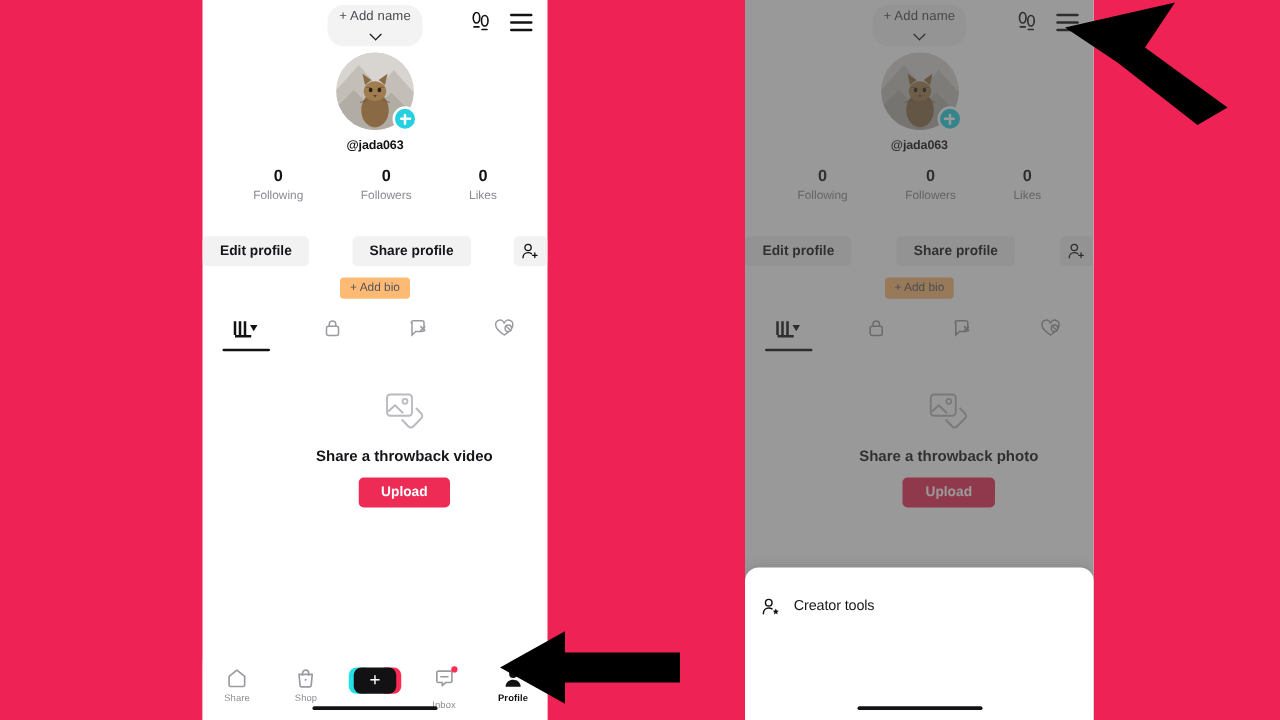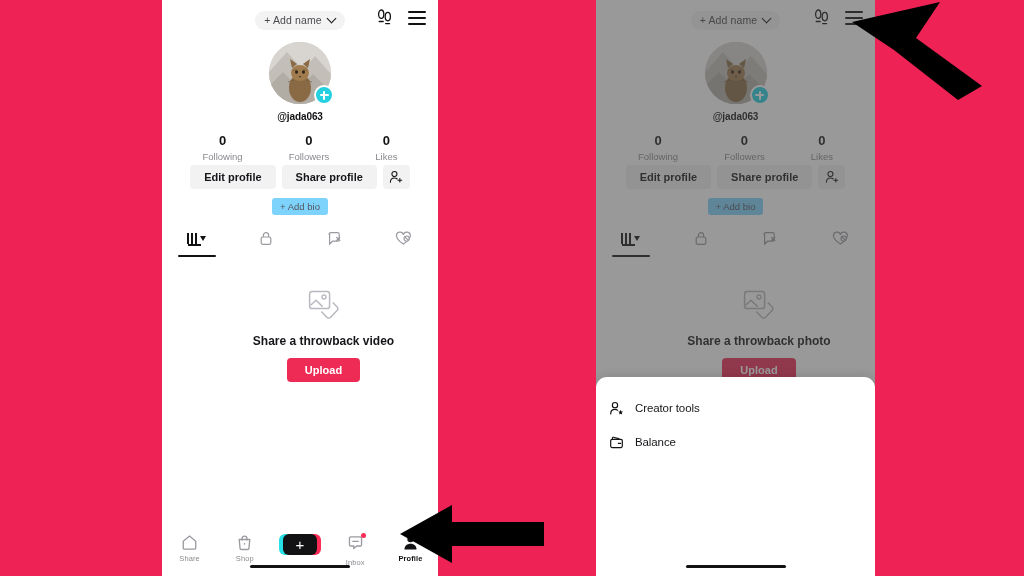--- a/index.html
+++ b/index.html
@@ -29,20 +29,21 @@
 
   
   .topbar {
     height:36px; display:flex; align-items:center;
     justify-content:center; position:relative; flex:none; padding-top:4px;
   }
   .add-name {
     background:#f3f3f4; border-radius:13px; padding:3px 9px 4px 9px;
     font-size:10.5px; color:#4a4a50; display:flex; align-items:center; gap:5px;
     letter-spacing:.1px;
+    flex-direction:column;
   }
   .chev { width:9px; height:9px; position:relative; flex:none; }
   .chev::after{
     content:""; position:absolute; left:1px; top:0px;
     width:6px; height:6px; border-right:1.8px solid #16161a;
     border-bottom:1.8px solid #16161a; transform:rotate(45deg);
   }
   .topbar-right {
     position:absolute; right:12px; top:9px; display:flex;
     align-items:center; gap:16px;
@@ -74,32 +75,32 @@
     margin-top:7px; letter-spacing:-.1px;
   }
 
   
   .stats { display:flex; justify-content:center; gap:46px; margin-top:12px; }
   .stat { text-align:center; }
   .stat-n { font-size:13px; font-weight:700; color:#121214; line-height:1.15; }
   .stat-l { font-size:9.5px; color:#8a8a90; margin-top:2px; }
 
   
-  .actions { display:flex; justify-content:center; gap:6px; margin-top:3px; }
+  .actions { display:flex; justify-content:space-between; gap:6px; margin-top:27px; }
   .btn-grey {
     background:#f2f2f3; border-radius:4px; height:24px; padding:0 14px;
     display:flex; align-items:center; justify-content:center;
     font-size:11px; font-weight:700; color:#16161a; border:none;
   }
   .btn-icon {
     background:#f2f2f3; border-radius:4px; width:27px; height:24px;
     display:flex; align-items:center; justify-content:center; border:none;
   }
   .add-bio {
-    margin:9px auto 0; background:#7dd3fc; border-radius:3px;
+    margin:9px auto 0; background:#fdba74; border-radius:3px;
     font-size:9.5px; color:#55555c; padding:3px 8px; width:max-content;
   }
 
   
   .tabs { display:flex; margin-top:11px; position:relative; }
   .tab {
     flex:1; display:flex; align-items:center; justify-content:center;
     height:26px; position:relative;
   }
   .tab-underline {
@@ -157,21 +158,21 @@
     position:absolute; width:5px; height:5px; border-radius:50%;
     background:#fd2b55; top:-1px; right:-2px;
   }
   .homebar {
     position:absolute; bottom:8px; left:50%; transform:translateX(-50%);
     width:100px; height:3.5px; background:#121214; border-radius:2px; z-index:60;
   }
 
   
   .sheet {
-    position:absolute; left:0; right:0; bottom:0; height:199px;
+    position:absolute; left:0; right:0; bottom:0; height:122px;
     background:#fff; border-radius:11px 11px 0 0; z-index:50;
     padding:14px 0 0 0; box-shadow:0 -2px 10px rgba(0,0,0,.10);
   }
   .sheet-item {
     display:flex; align-items:center; gap:11px; padding:0 13px; height:34px;
   }
   .sheet-label { font-size:11.5px; color:#16161a; letter-spacing:-.1px; }
 
   
   .arrow { position:absolute; z-index:80; }
@@ -465,28 +466,20 @@
 
     <div class="sheet">
       <div class="sheet-item">
         <svg width="15" height="15" viewBox="0 0 16 16">
           <circle cx="6.4" cy="4.4" r="2.8" fill="none" stroke="#121214" stroke-width="1.25"></circle>
           <path d="M1.8 13.8c0-3 2-4.8 4.6-4.8 1 0 2 .3 2.8.8" fill="none" stroke="#121214" stroke-width="1.25" stroke-linecap="round"></path>
           <path d="M12.4 9.4l.8 1.7 1.8.2-1.4 1.3.4 1.8-1.6-.9-1.6.9.4-1.8-1.4-1.3 1.8-.2z" fill="#121214"></path>
         </svg>
         <div class="sheet-label">Creator tools</div>
       </div>
-      <div class="sheet-item">
-        <svg width="15" height="15" viewBox="0 0 16 16">
-          <path d="M1.8 6.2a1.6 1.6 0 011.6-1.6h9.2a1.6 1.6 0 011.6 1.6v5.6a1.6 1.6 0 01-1.6 1.6H3.4a1.6 1.6 0 01-1.6-1.6z" fill="none" stroke="#121214" stroke-width="1.25"></path>
-          <path d="M3.6 4.6V3.4a1 1 0 011.3-1l6.2 1.8" fill="none" stroke="#121214" stroke-width="1.25" stroke-linejoin="round"></path>
-          <path d="M10 9h2.4" stroke="#121214" stroke-width="1.3" stroke-linecap="round"></path>
-        </svg>
-        <div class="sheet-label">Balance</div>
-      </div>
     </div>
 
     <div class="homebar"></div>
   </div>
 
   <svg class="arrow" id="arrow-profile" width="150" height="62" viewBox="0 0 150 62">
     <path d="M4 31 L56 2 L56 19 L148 19 L148 43 L56 43 L56 60 Z" fill="#000000"></path>
   </svg>
 
   <svg class="arrow" id="arrow-menu" width="178" height="106" viewBox="0 0 178 106">

